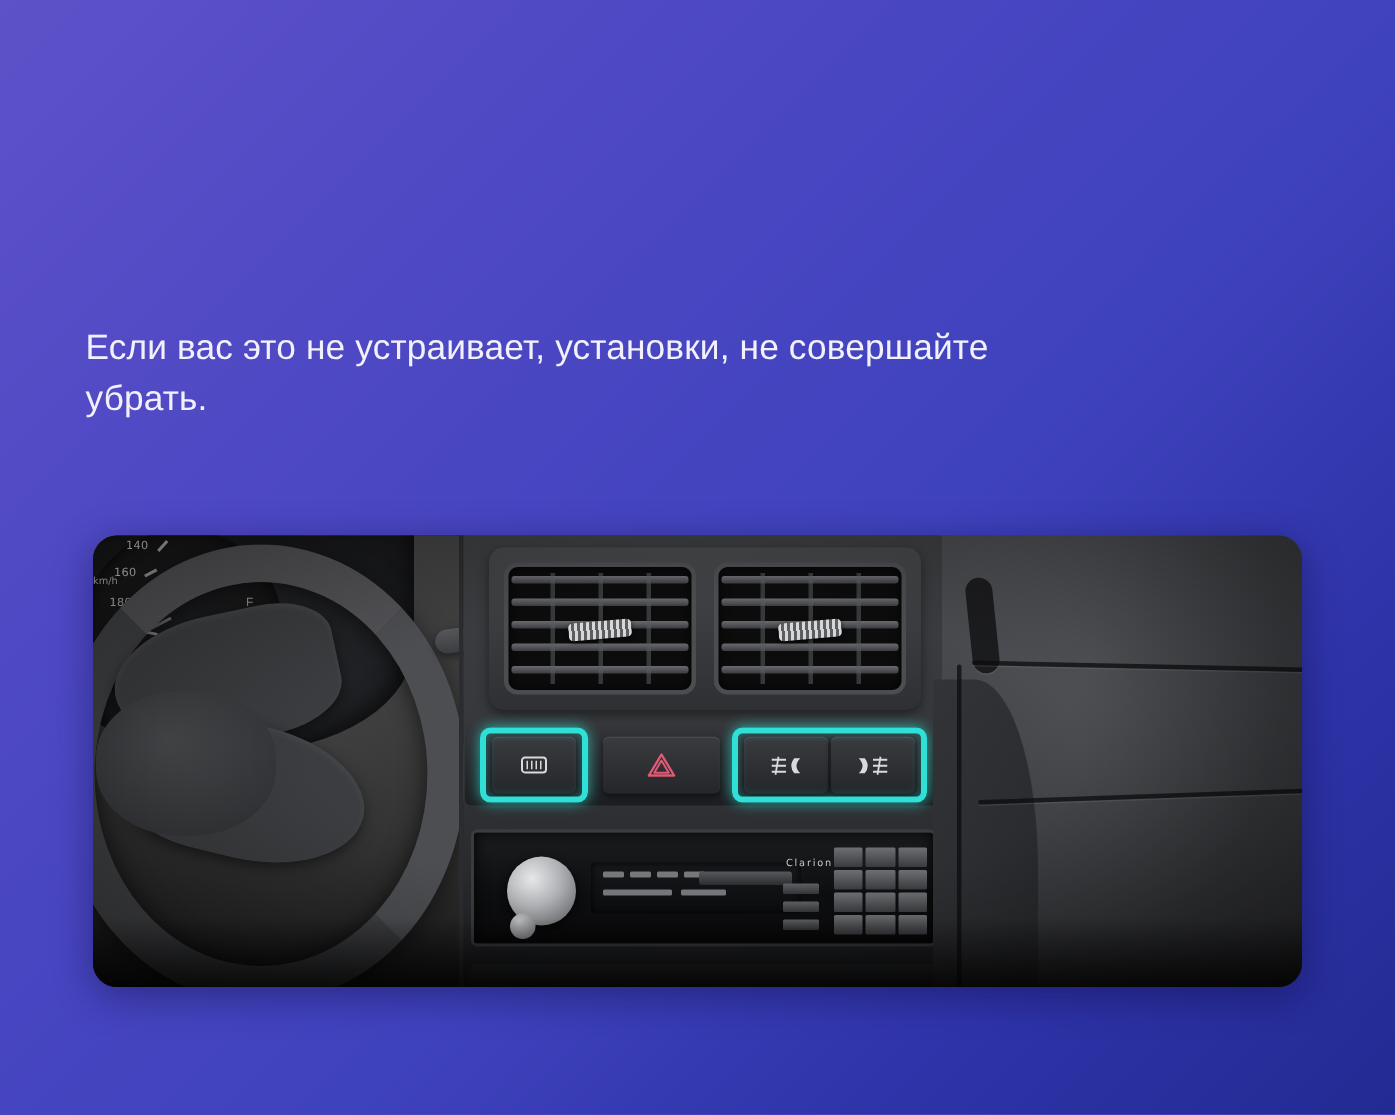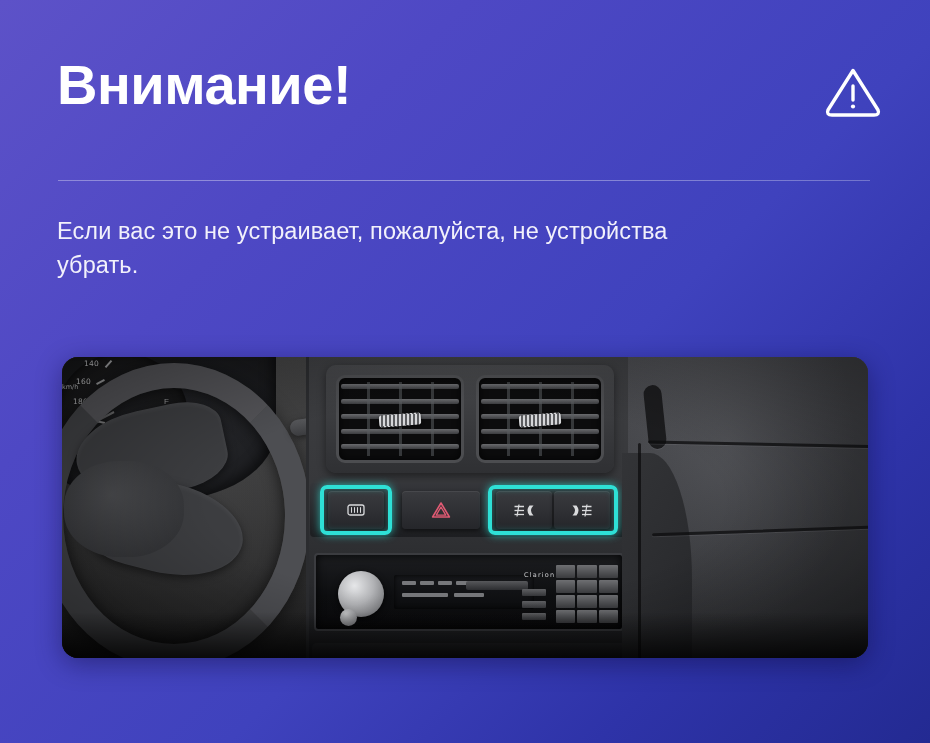--- a/index.html
+++ b/index.html
@@ -458,37 +458,23 @@
     height: 46px;
     background: linear-gradient(180deg, rgba(0,0,0,0) 0%, rgba(0,0,0,0.78) 100%);
     pointer-events: none;
   }
 </style>
 </head>
 <body>
 
 <div id="page">
 
-  <div class="header">
-
-    <div class="page-title">Внимание!</div>
-
-    <div class="warn-icon">
-      <svg viewBox="0 0 60 60" xmlns="http://www.w3.org/2000/svg">
-        <path d="M30 8.5 L55 48 Q57 53 51 53 L9 53 Q3 53 5 48 Z" fill="none" stroke="#ffffff" stroke-width="3.4" stroke-linejoin="round"></path>
-        <line x1="30" y1="24" x2="30" y2="38" stroke="#ffffff" stroke-width="3.4" stroke-linecap="round"></line>
-        <circle cx="30" cy="44.5" r="2.1" fill="#ffffff"></circle>
-      </svg>
-    </div>
-
-    <div class="divider"></div>
-  </div>
 
   <div class="body-text">
-    <span class="line">Если вас это не устраивает, пожалуйста, не устройства</span>
+    <span class="line">Если вас это не устраивает, установки, не совершайте</span>
     <span class="line">убрать.</span>
   </div>
 
   <div class="photo-card">
     <div class="photo"></div>
 
     <div class="cluster">
       <div class="gauge">
         <span class="kmh">km/h</span>
         <span class="tick-lbl" style="left:28px;top:6px;">140</span>

